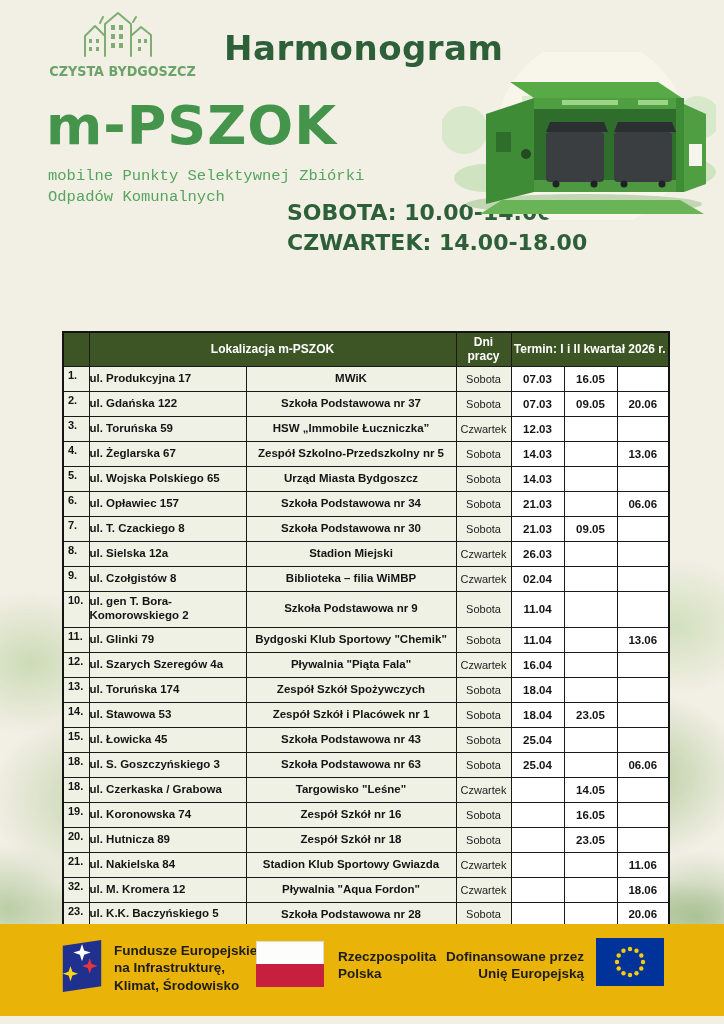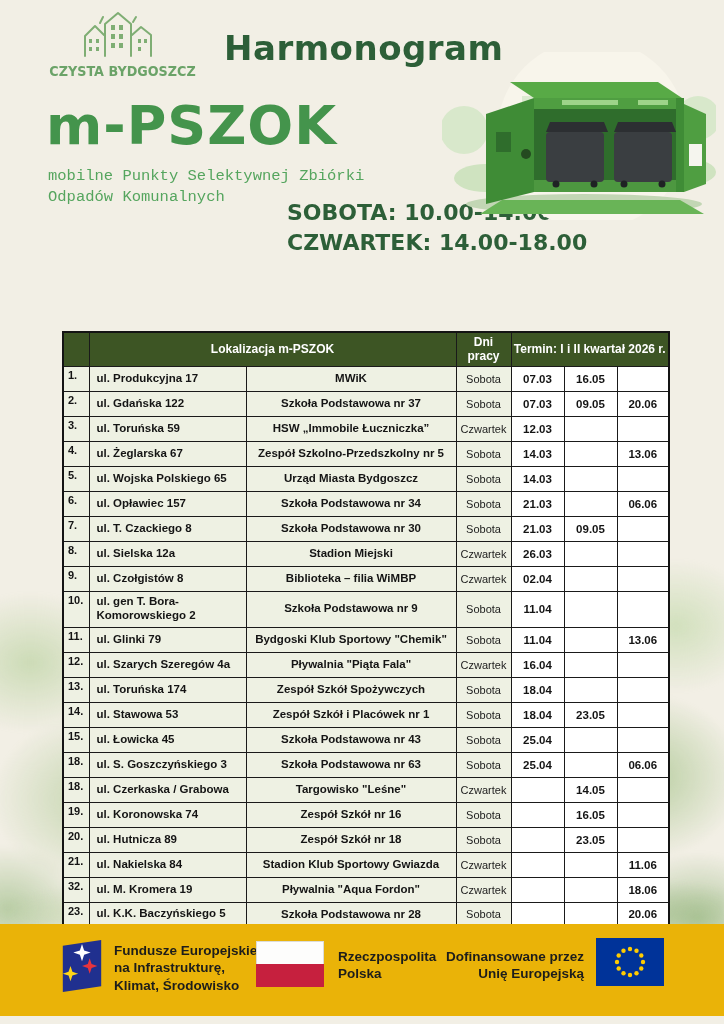--- a/index.html
+++ b/index.html
@@ -66,21 +66,21 @@
   table.sched th, table.sched td { border:1px solid #1a1a1a; overflow:hidden; }
   table.sched thead th {
     background:#3d5524; color:#ffffff; font-weight:bold; font-size:12px;
     height:34px; text-align:center; vertical-align:middle; white-space:pre-line;
     line-height:1.2;
   }
   th.h-term { font-size:11.5px; }
   tbody td { height:25px; background:#eef1e3; color:#141414; vertical-align:middle; }
   tr.tall td { height:36px; }
   td.c-no   { font-weight:bold; font-size:11px; vertical-align:top; padding:2px 0 0 4px; }
-  td.c-addr { font-weight:bold; font-size:11.5px; padding-left:7px; line-height:1.2; }
+  td.c-addr { font-weight:bold; font-size:11.5px; line-height:1.2; }
   td.c-place{ font-weight:bold; font-size:11.5px; text-align:center; line-height:1.15; }
   td.c-day  { font-size:11px; text-align:center; color:#1c1c1c; }
   td.c-date { background:#ffffff; font-weight:bold; font-size:11.5px; text-align:center; }
   
   .footer {
     position:absolute; left:0; top:924px; width:724px; height:92px;
     background:#eab308; z-index:3;
   }
   .ftext {
     position:absolute; font-weight:bold; font-size:13.5px; line-height:1.28;
@@ -377,21 +377,21 @@
       <td class="c-no">21.</td>
       <td class="c-addr">ul. Nakielska 84</td>
       <td class="c-place">Stadion Klub Sportowy Gwiazda</td>
       <td class="c-day">Czwartek</td>
       <td class="c-date"></td>
       <td class="c-date"></td>
       <td class="c-date">11.06</td>
     </tr>
         <tr>
       <td class="c-no">32.</td>
-      <td class="c-addr">ul. M. Kromera 19</td>
+      <td class="c-addr">ul. M. Kromera 12</td>
       <td class="c-place">Pływalnia "Aqua Fordon"</td>
       <td class="c-day">Czwartek</td>
       <td class="c-date"></td>
       <td class="c-date"></td>
       <td class="c-date">18.06</td>
     </tr>
         <tr>
       <td class="c-no">23.</td>
       <td class="c-addr">ul. K.K. Baczyńskiego 5</td>
       <td class="c-place">Szkoła Podstawowa nr 28</td>

